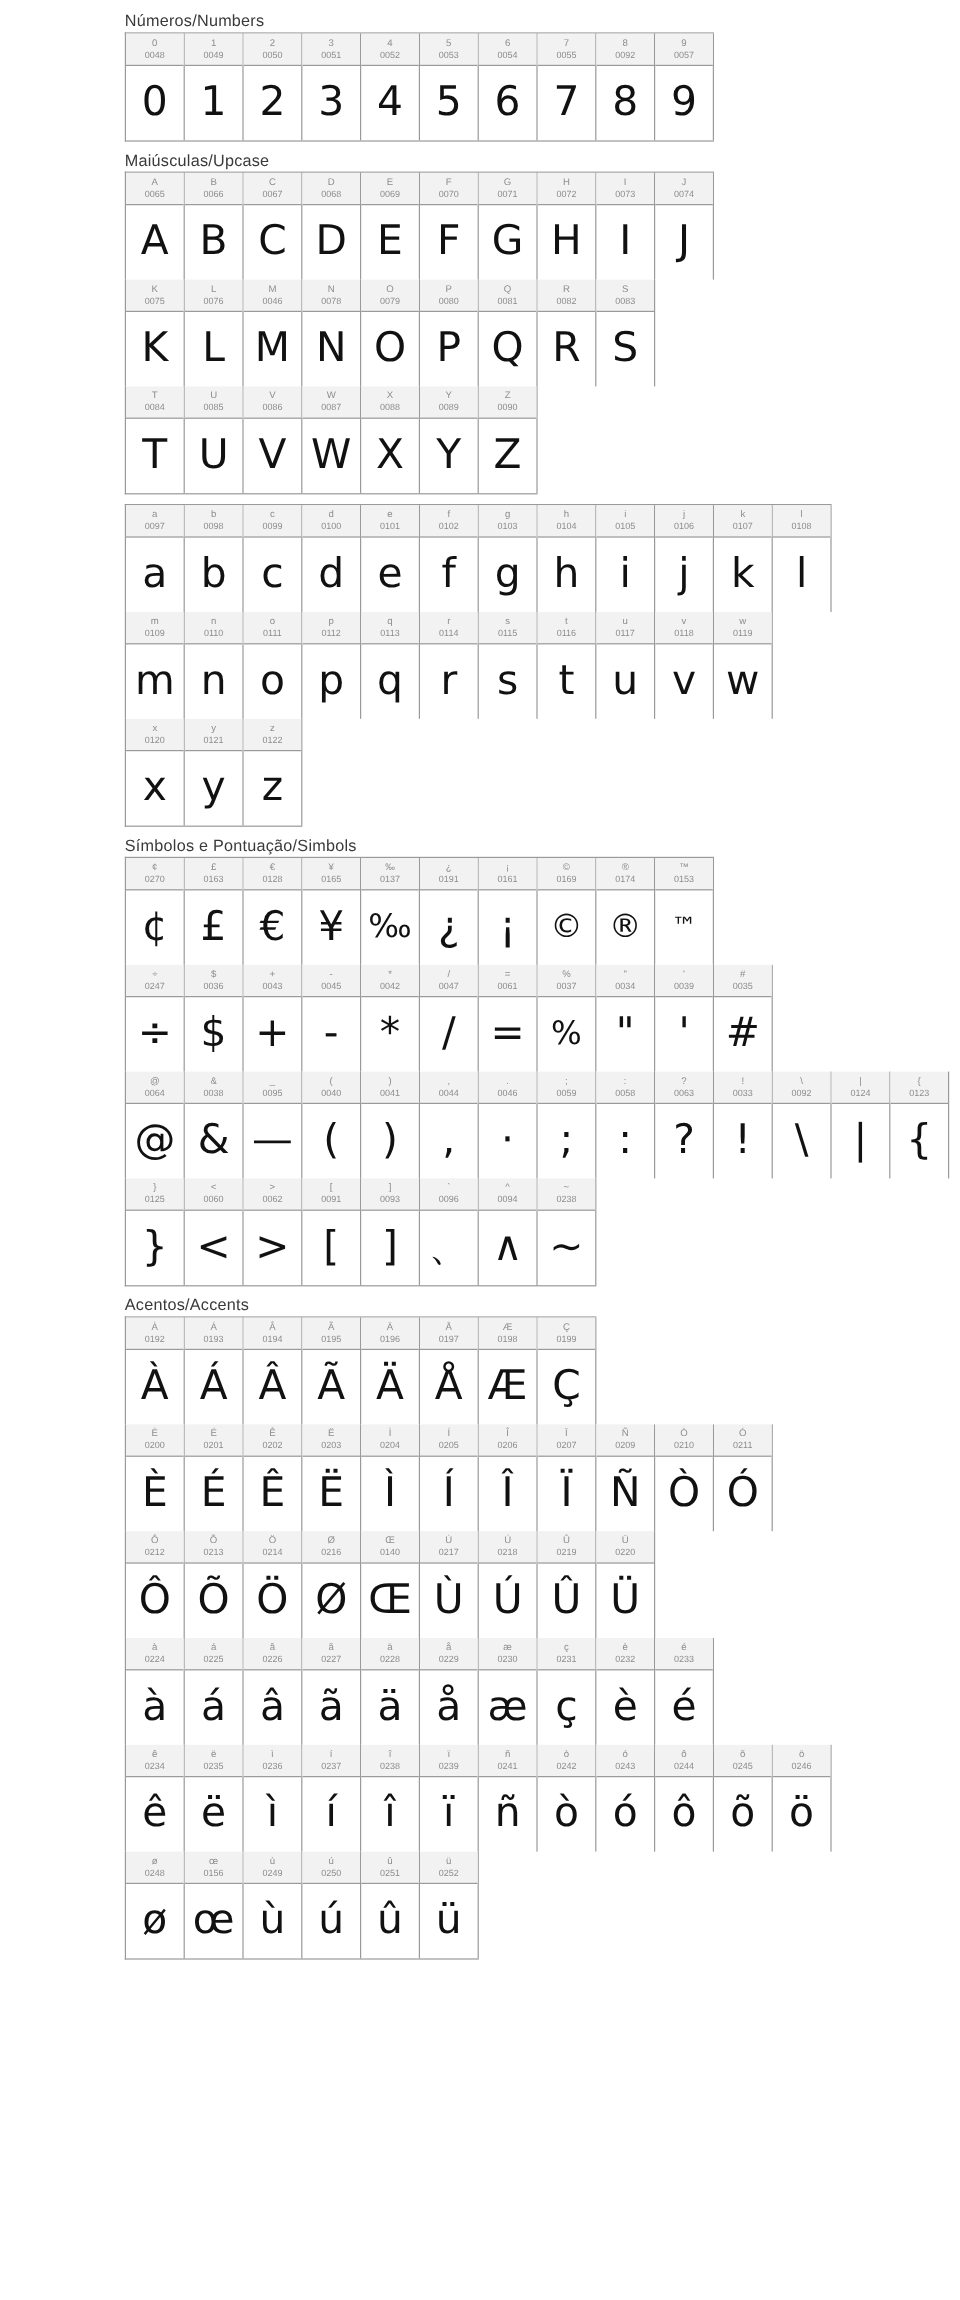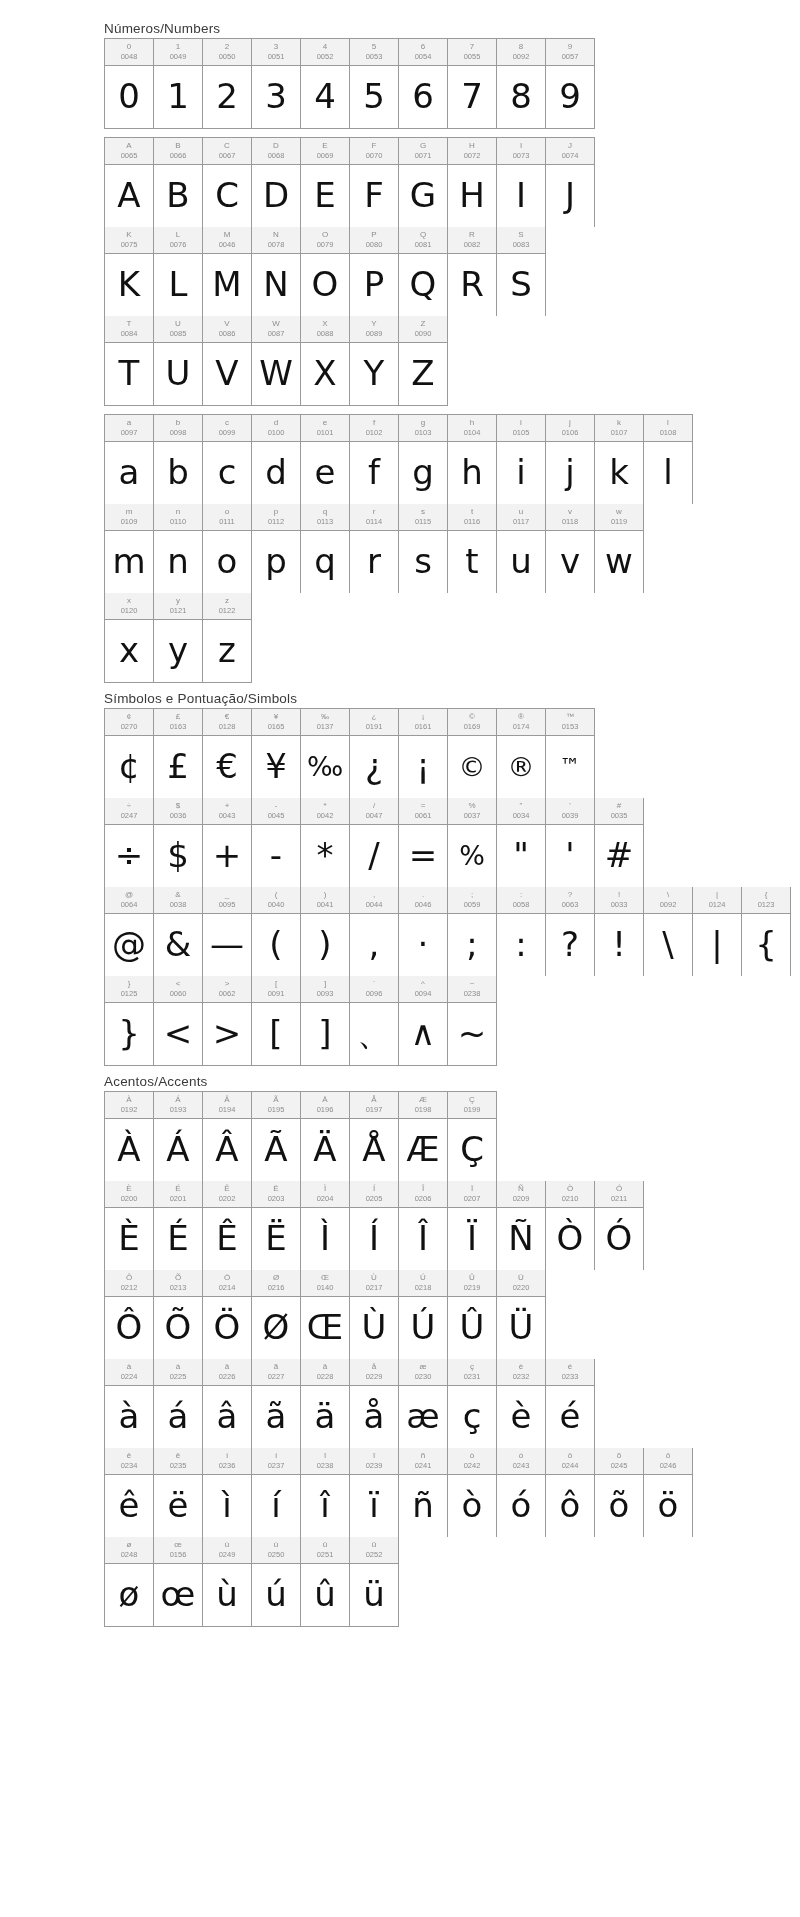--- a/index.html
+++ b/index.html
@@ -8,21 +8,21 @@
     background: #ffffff;
   }
   body {
     width: 800px;
     min-height: 1917px;
     font-family: "Liberation Sans", sans-serif;
     color: #000000;
   }
   .page {
     width: 800px;
-    padding-top: 15px;
+    padding-top: 4px;
     box-sizing: border-box;
   }
   .section {
     margin: 0 0 8px 0;
   }
   .section-title {
     font-size: 13.5px;
     color: #3a3a3a;
     font-family: "Liberation Sans", sans-serif;
     margin: 6px 0 2px 104px;
@@ -169,20 +169,21 @@
               <div class="head">
                 <div class="ch">9</div>
                 <div class="code">0057</div>
               </div>
               <div class="glyph">9</div>
             </div>
           </div>
         </div>
       </div>
       <div class="section">
+        <div class="section-title">Maiúsculas/Upcase</div>
         <div class="rows">
           <div class="row">
             <div class="cell">
               <div class="head">
                 <div class="ch">A</div>
                 <div class="code">0065</div>
               </div>
               <div class="glyph">A</div>
             </div>
             <div class="cell">

